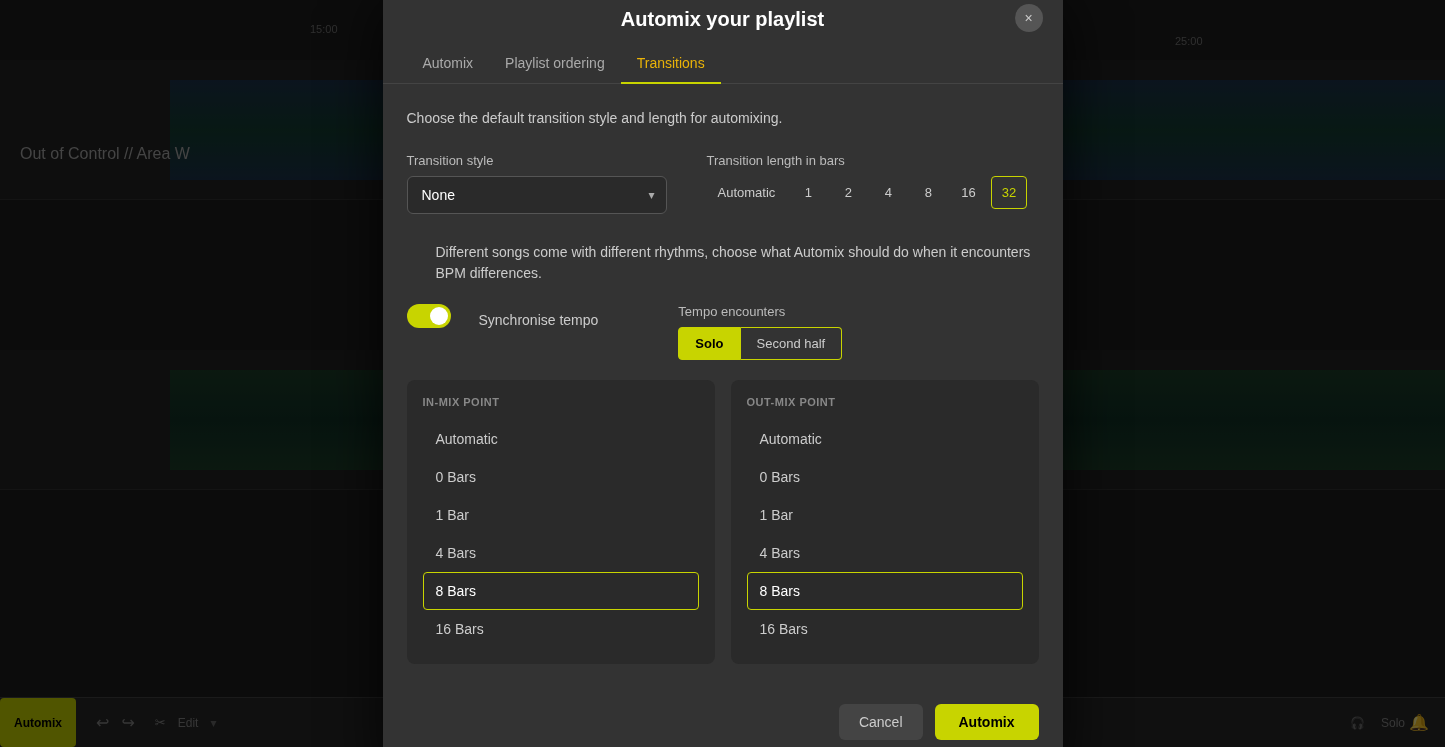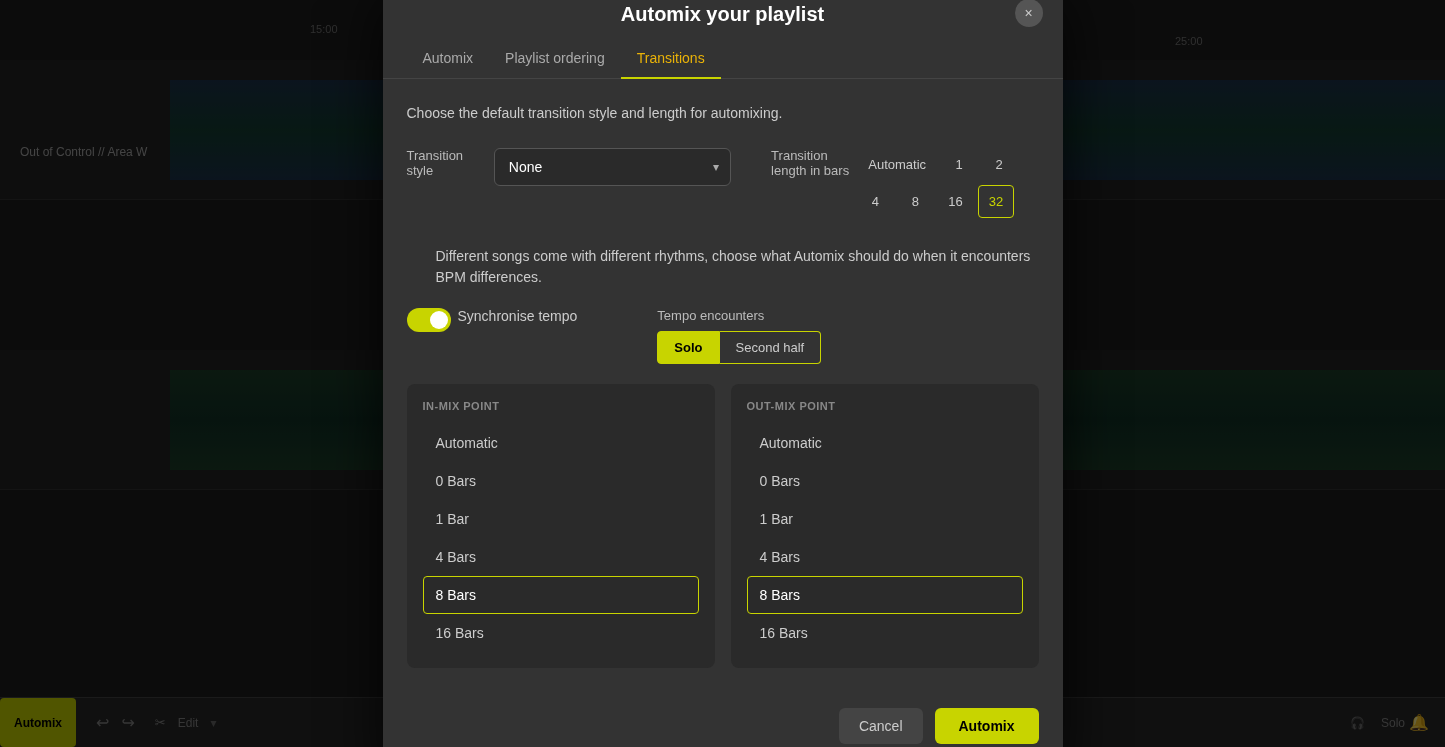--- a/index.html
+++ b/index.html
@@ -149,21 +149,21 @@
     
     .controls-row {
       display: flex;
       gap: 40px;
       align-items: flex-start;
       margin-bottom: 28px;
     }
 
     .control-group {
       display: flex;
-      flex-direction: row;
+      flex-direction: column;
       gap: 8px;
       justify-content: center;
     }
 
     .control-label {
       color: #bbb;
       font-size: 13px;
     }
 
     .select-wrapper {
@@ -229,22 +229,22 @@
     
     .tempo-row {
       display: flex;
       align-items: flex-start;
       gap: 80px;
       margin-bottom: 20px;
     }
 
     .sync-row {
       display: flex;
-      align-items: flex-start;
-      gap: 7px;
+      align-items: flex-end;
+      gap: 28px;
     }
 
     .toggle-switch {
       width: 44px;
       height: 24px;
       background: #c8d400;
       border-radius: 12px;
       position: relative;
       cursor: pointer;
     }
@@ -379,21 +379,21 @@
       font-size: 11px;
     }
   </style>
 </head>
 <body>
 
 <div class="daw-bg">
 
   <div class="daw-track daw-track-1">
     <div class="daw-waveform"></div>
-    <span class="bg-track-label" style="top:85px; left:20px; font-size:12px; color:#aaa;">Out of Control // Area W</span>
+    <span class="bg-track-label" style="top:85px; left:20px; font-size:16px; color:#aaa;">Out of Control // Area W</span>
   </div>
 
   <div class="daw-track daw-track-2">
     <div class="daw-waveform" style="background: linear-gradient(180deg, #1a4a2c 0%, #0a3a28 50%, #1a4a2c 100%);"></div>
     <span class="bg-track-label" style="top:375px; left:20px; font-size:11px; color:#aaa;">Echoes // Almar - Luccas Deo</span>
   </div>
 
   <span class="bg-marker" style="left: 310px; top: 23px; color: #777; font-size:11px;text-align:center;">15:00</span>
   <span class="bg-marker" style="left: 1175px; top: 35px; color: #777; font-size:11px;">25:00</span>
 

